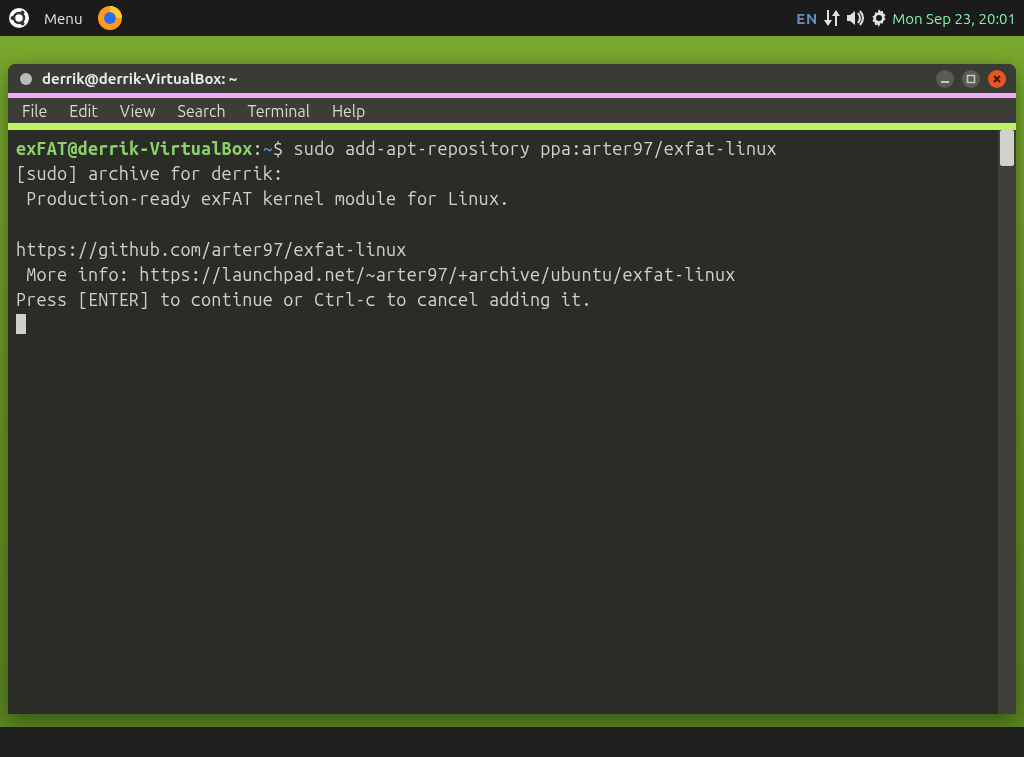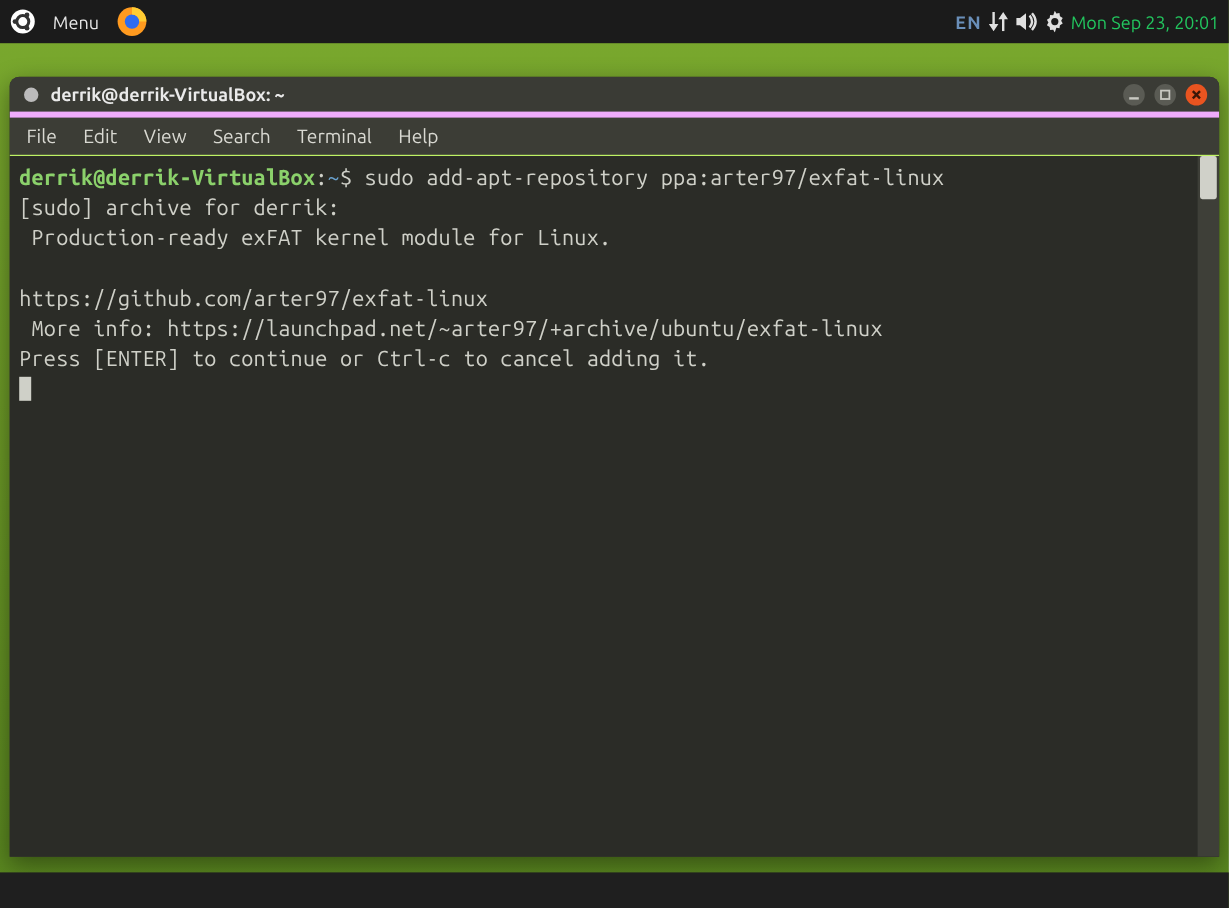--- a/index.html
+++ b/index.html
@@ -39,21 +39,21 @@
     .firefox-icon svg circle.inner { fill: #2d6cf0; }
 
     .lang-indicator {
       color: #6a8fb9;
       font-weight: 700;
       letter-spacing: 1px;
     }
     .panel-icon { color: #e0e0e0; }
     .panel-icon svg { display: block; }
 
-    .clock { color: #22c55e; white-space: nowrap; }
+    .clock { color: #86efac; white-space: nowrap; }
 
     
     .desktop-area {
       position: absolute;
       top: 36px; left: 0; right: 0; bottom: 0;
     }
 
     
     .terminal-window {
       position: absolute;
@@ -106,21 +106,21 @@
     
     .menubar {
       height: 32px;
       background: #3c3d36;
       display: flex;
       align-items: center;
       gap: 22px;
       padding: 0 14px;
       color: #d9d9d2;
       font-size: 16px;
-      border-bottom: 1px solid #bef264;
+      border-bottom: 7px solid #bef264;
     }
     .menubar span { cursor: default; }
 
     
     .terminal-body {
       position: relative;
       flex: 1;
       background: #2b2c27;
       display: flex;
     }
@@ -241,21 +241,21 @@
     <div class="menubar">
       <span>File</span>
       <span>Edit</span>
       <span>View</span>
       <span>Search</span>
       <span>Terminal</span>
       <span>Help</span>
     </div>
 
     <div class="terminal-body">
-      <div class="terminal-content"><span class="prompt-user">derrik@derrik-VirtualBox</span><span>:</span><span class="prompt-path">~</span><span>$ </span><span>sudo add-apt-repository ppa:arter97/exfat-linux</span>
+      <div class="terminal-content"><span class="prompt-user">exFAT@derrik-VirtualBox</span><span>:</span><span class="prompt-path">~</span><span>$ </span><span>sudo add-apt-repository ppa:arter97/exfat-linux</span>
 <span>[sudo] archive for derrik:</span>
 <span> Production-ready exFAT kernel module for Linux.</span>
 <span></span>
 <span>https://github.com/arter97/exfat-linux</span>
 <span> More info: https://launchpad.net/~arter97/+archive/ubuntu/exfat-linux</span>
 <span>Press [ENTER] to continue or Ctrl-c to cancel adding it.</span>
 <span class="cursor-block"></span></div>
       <div class="scrollbar">
         <div class="scroll-thumb"></div>
       </div>

